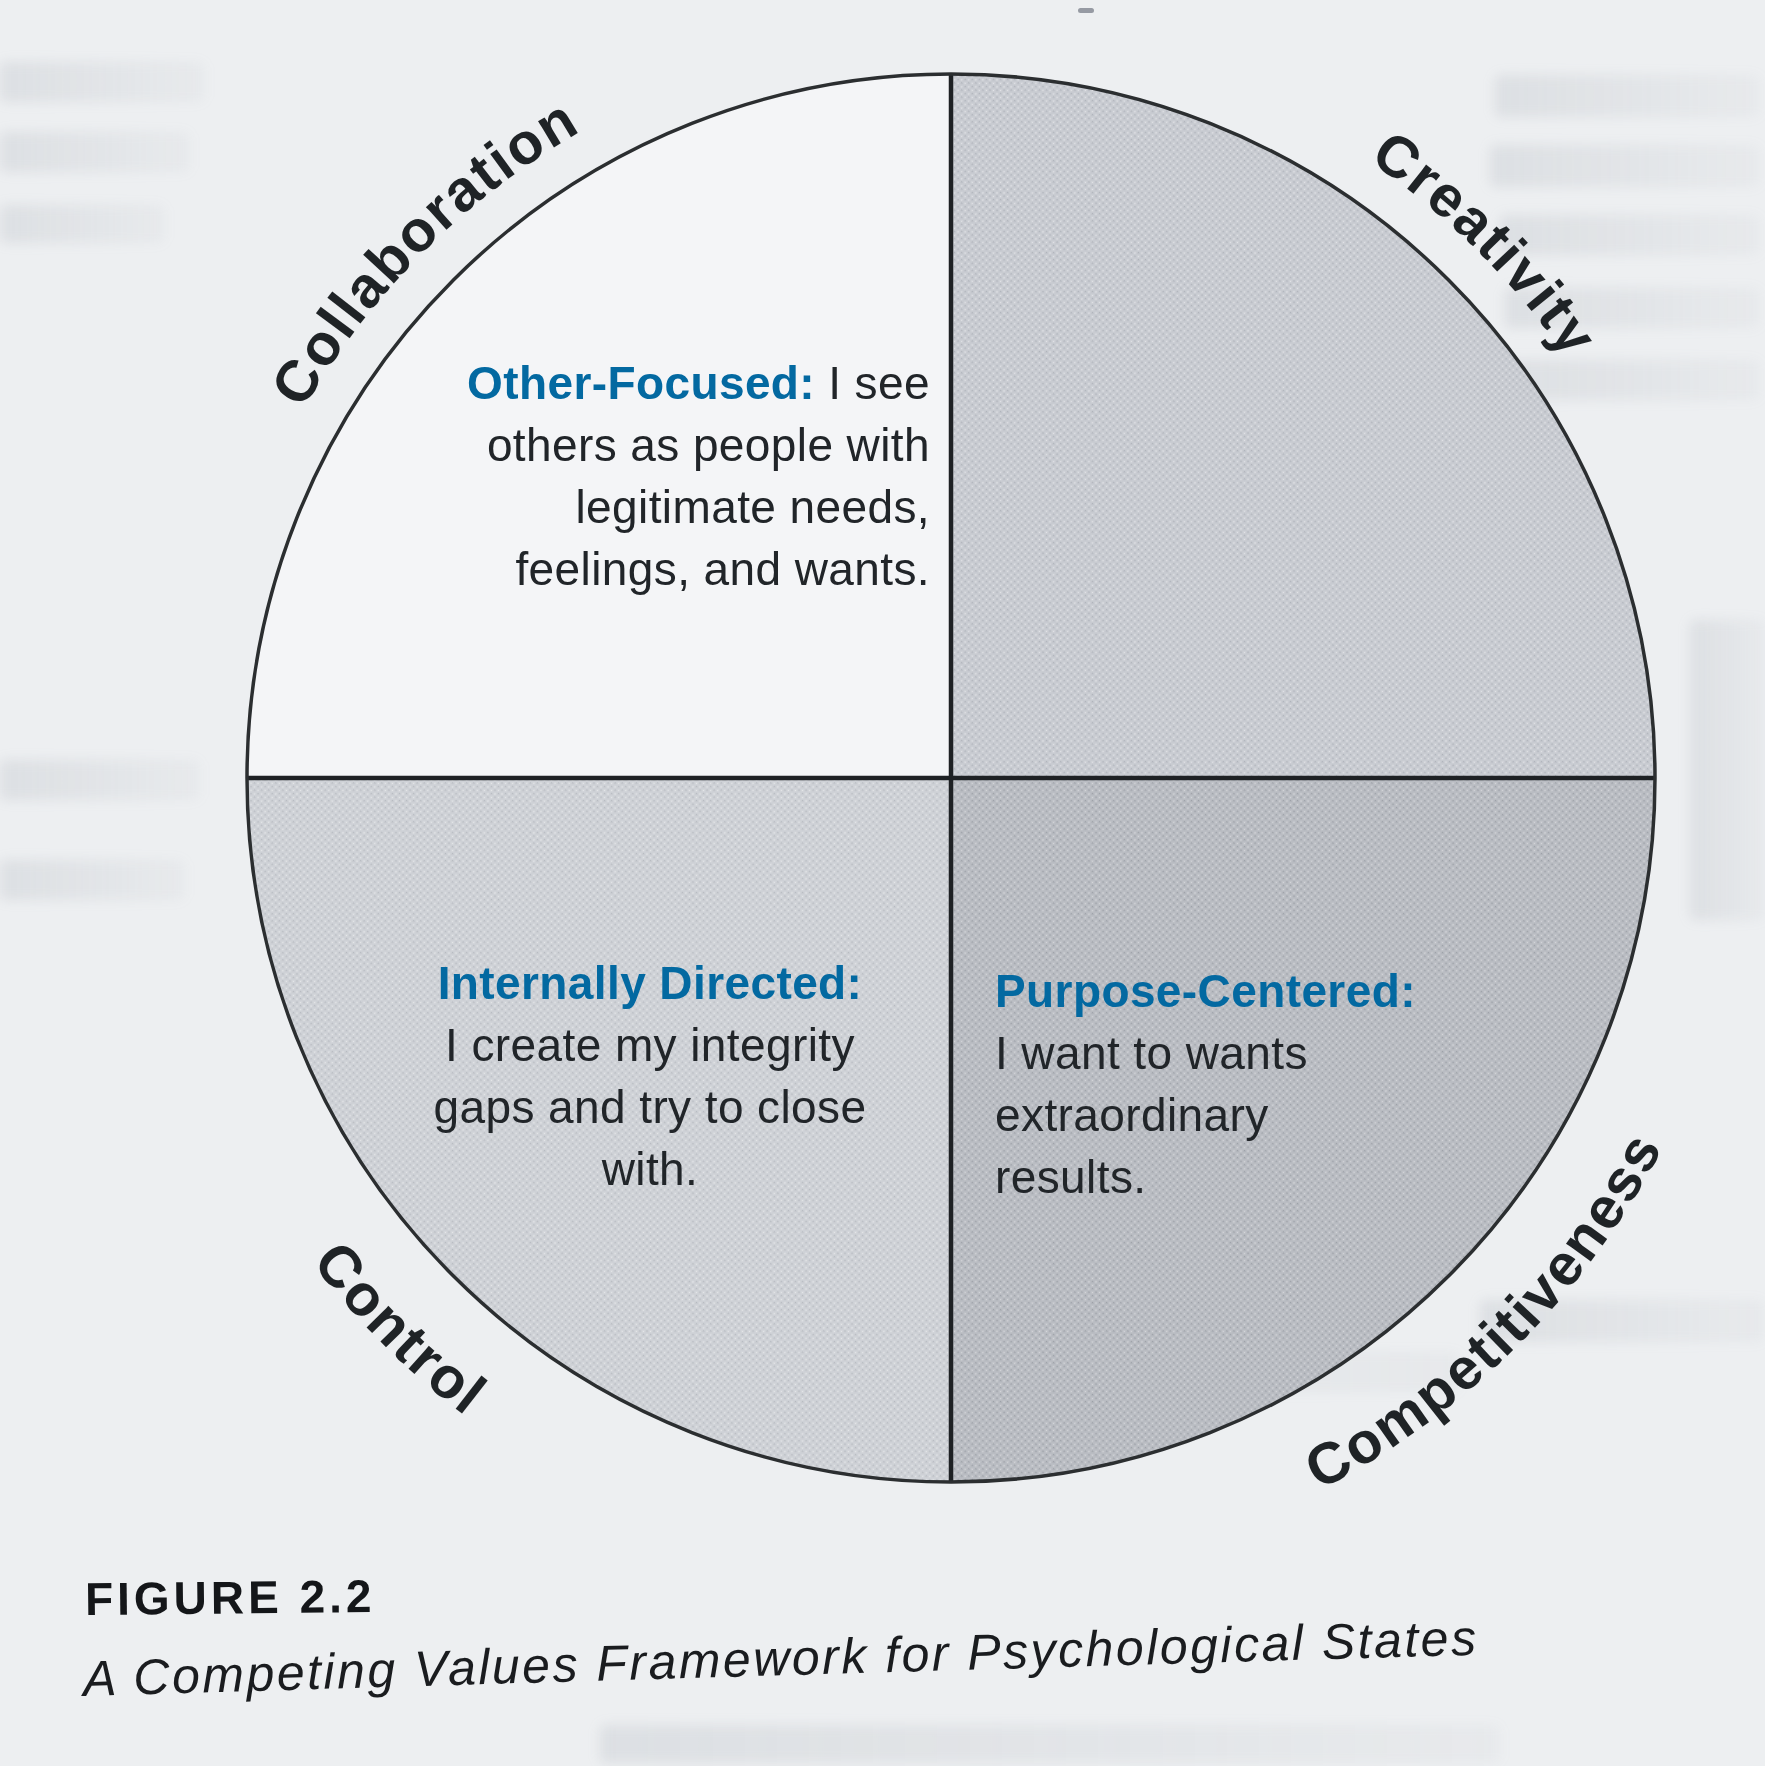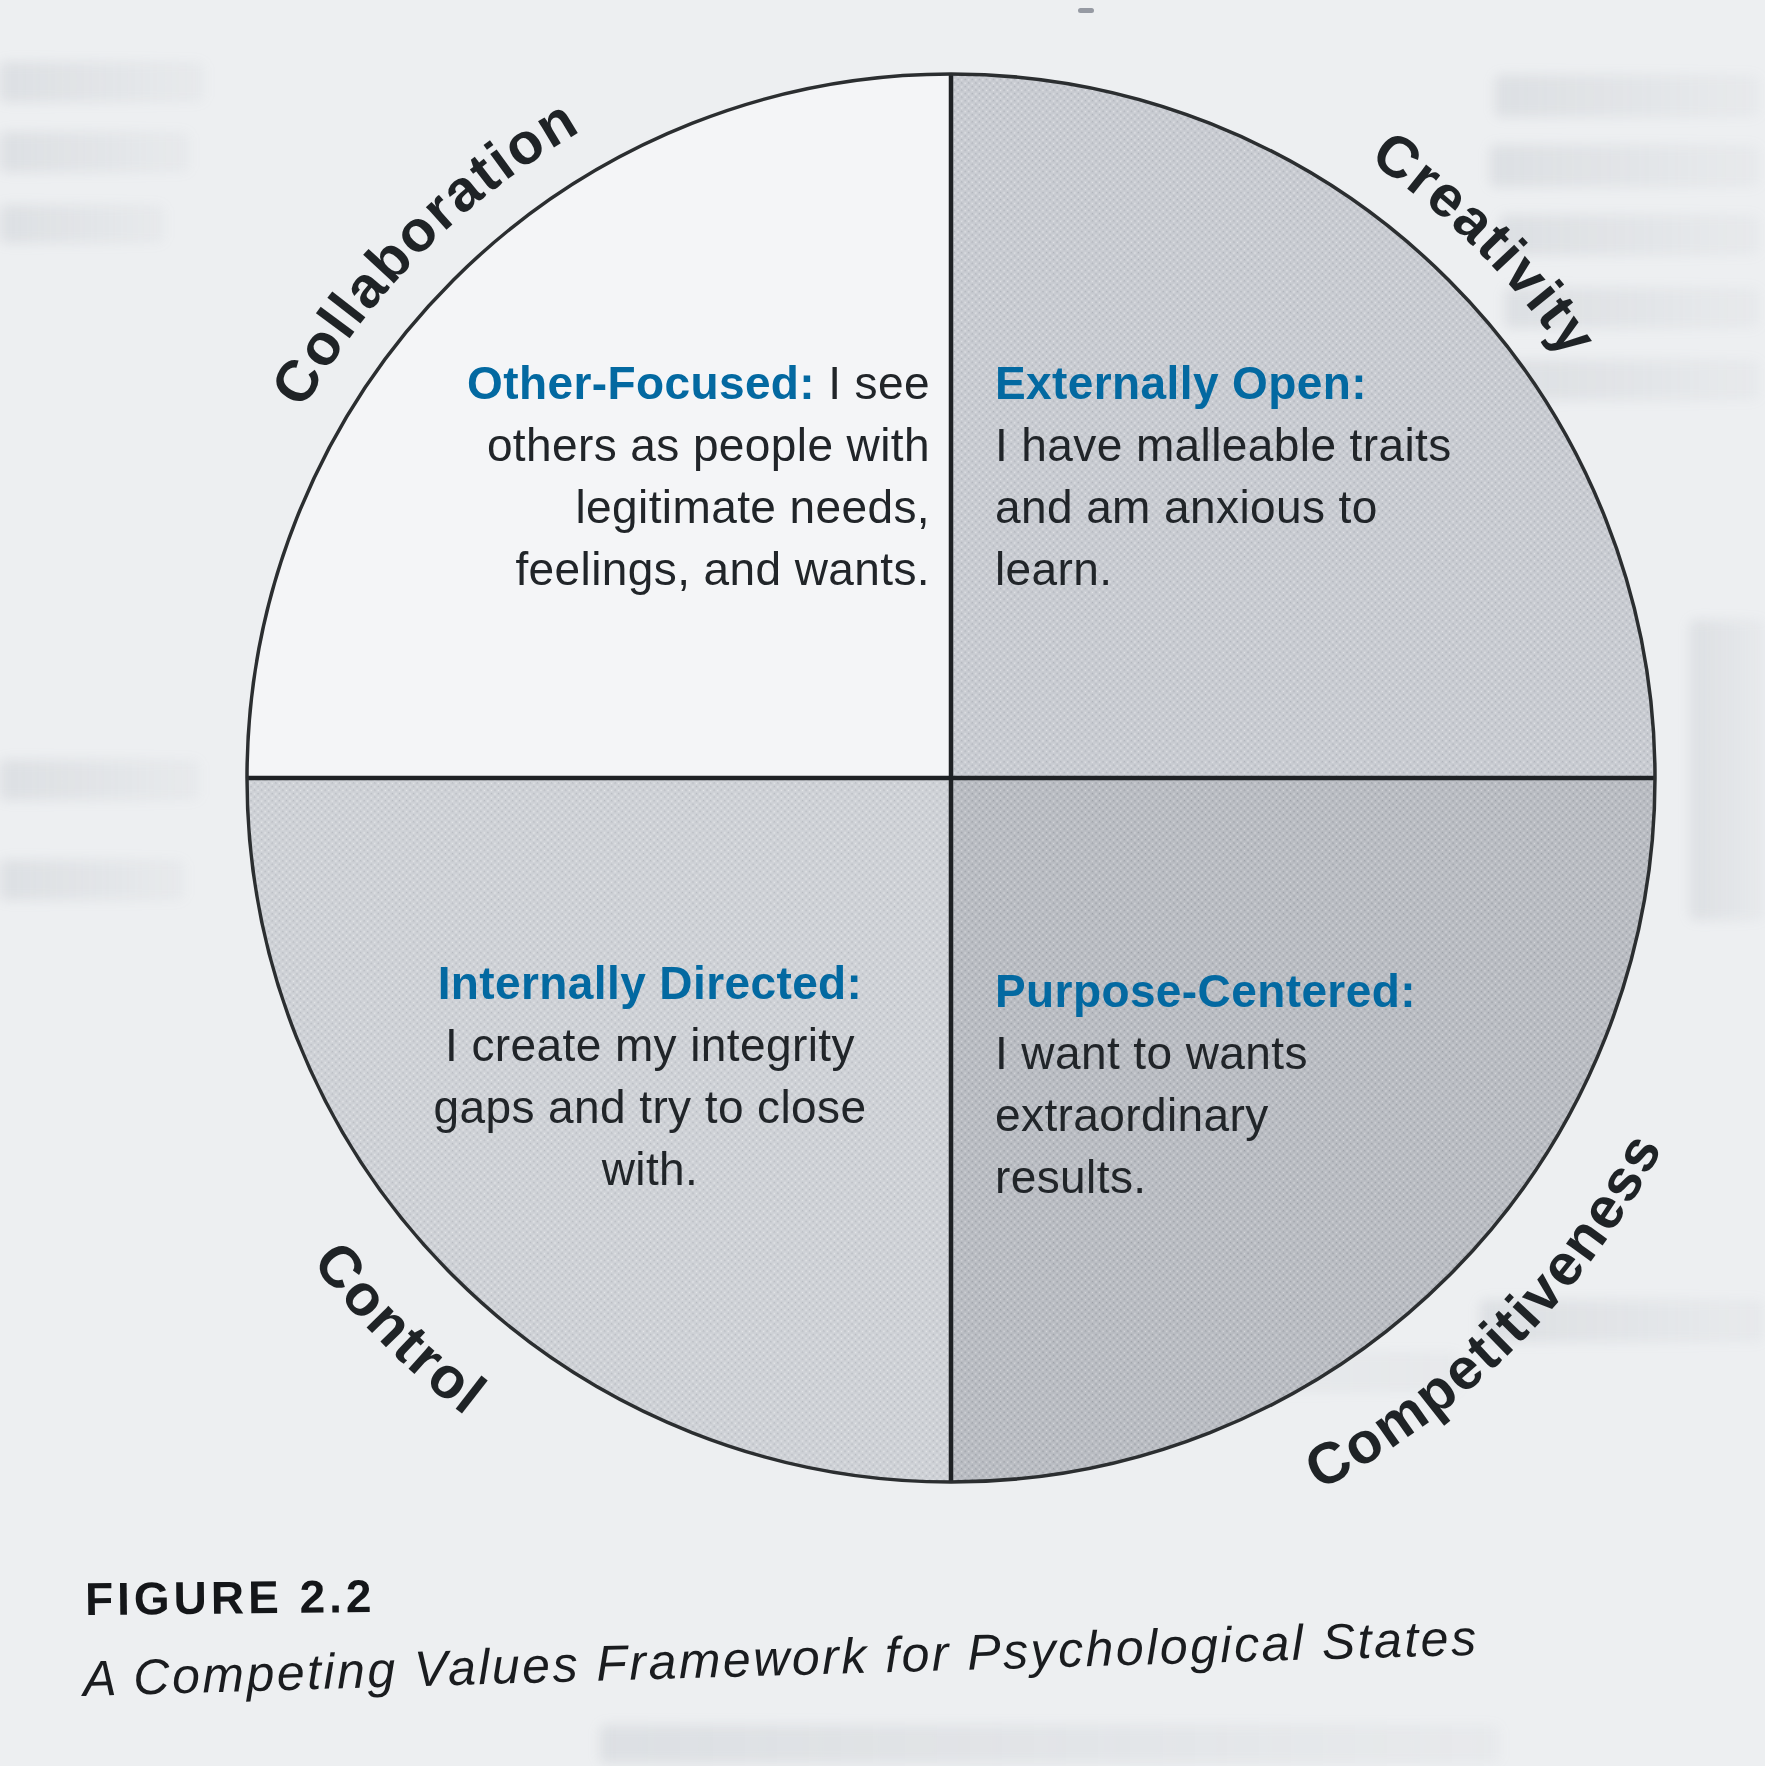--- a/index.html
+++ b/index.html
@@ -133,26 +133,20 @@
     </text>
   </svg>
 
   <div class="qtext align-right" style="left:370px;top:352px;">
     <div><span class="qtitle">Other-Focused:</span><span> I see</span></div>
     <div>others as people with</div>
     <div>legitimate needs,</div>
     <div>feelings, and wants.</div>
   </div>
 
-  <div class="qtext align-left" style="left:995px;top:352px;">
-    <div><span class="qtitle">Externally Open:</span><span></span></div>
-    <div>I have malleable traits</div>
-    <div>and am anxious to</div>
-    <div>learn.</div>
-  </div>
 
   <div class="qtext align-right" style="left:370px;top:952px;text-align:center;">
     <div><span class="qtitle">Internally Directed:</span><span></span></div>
     <div>I create my integrity</div>
     <div>gaps and try to close</div>
     <div>with.</div>
   </div>
 
   <div class="qtext align-left" style="left:995px;top:960px;">
     <div><span class="qtitle">Purpose-Centered:</span><span></span></div>

